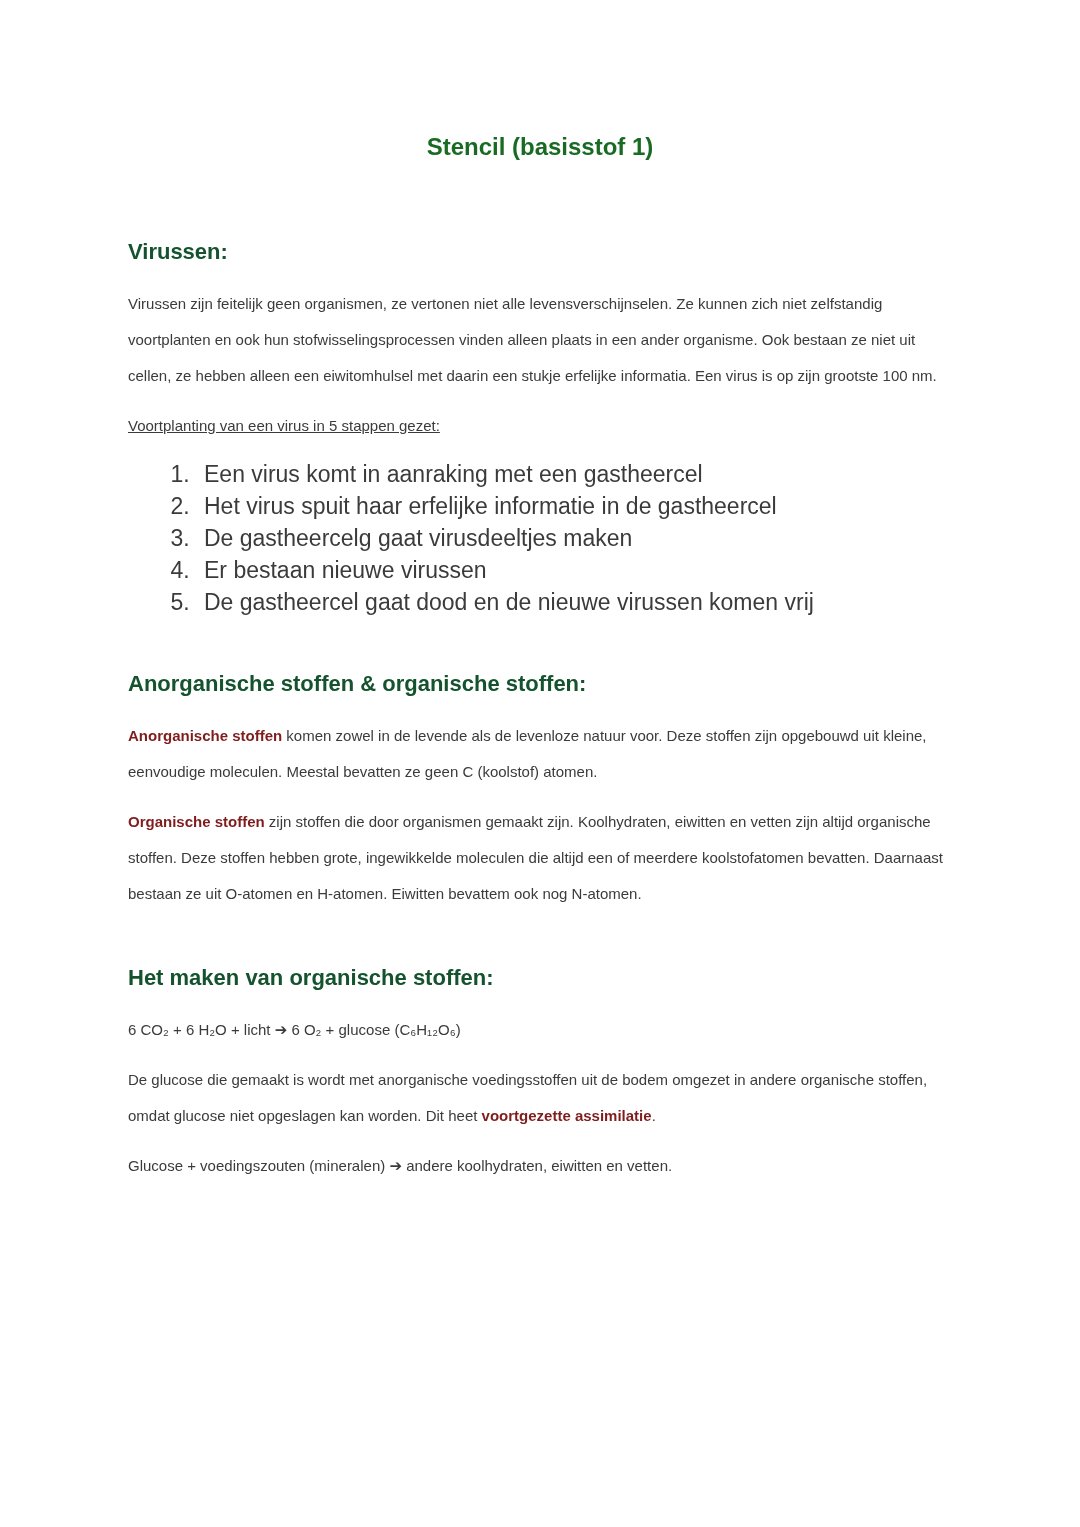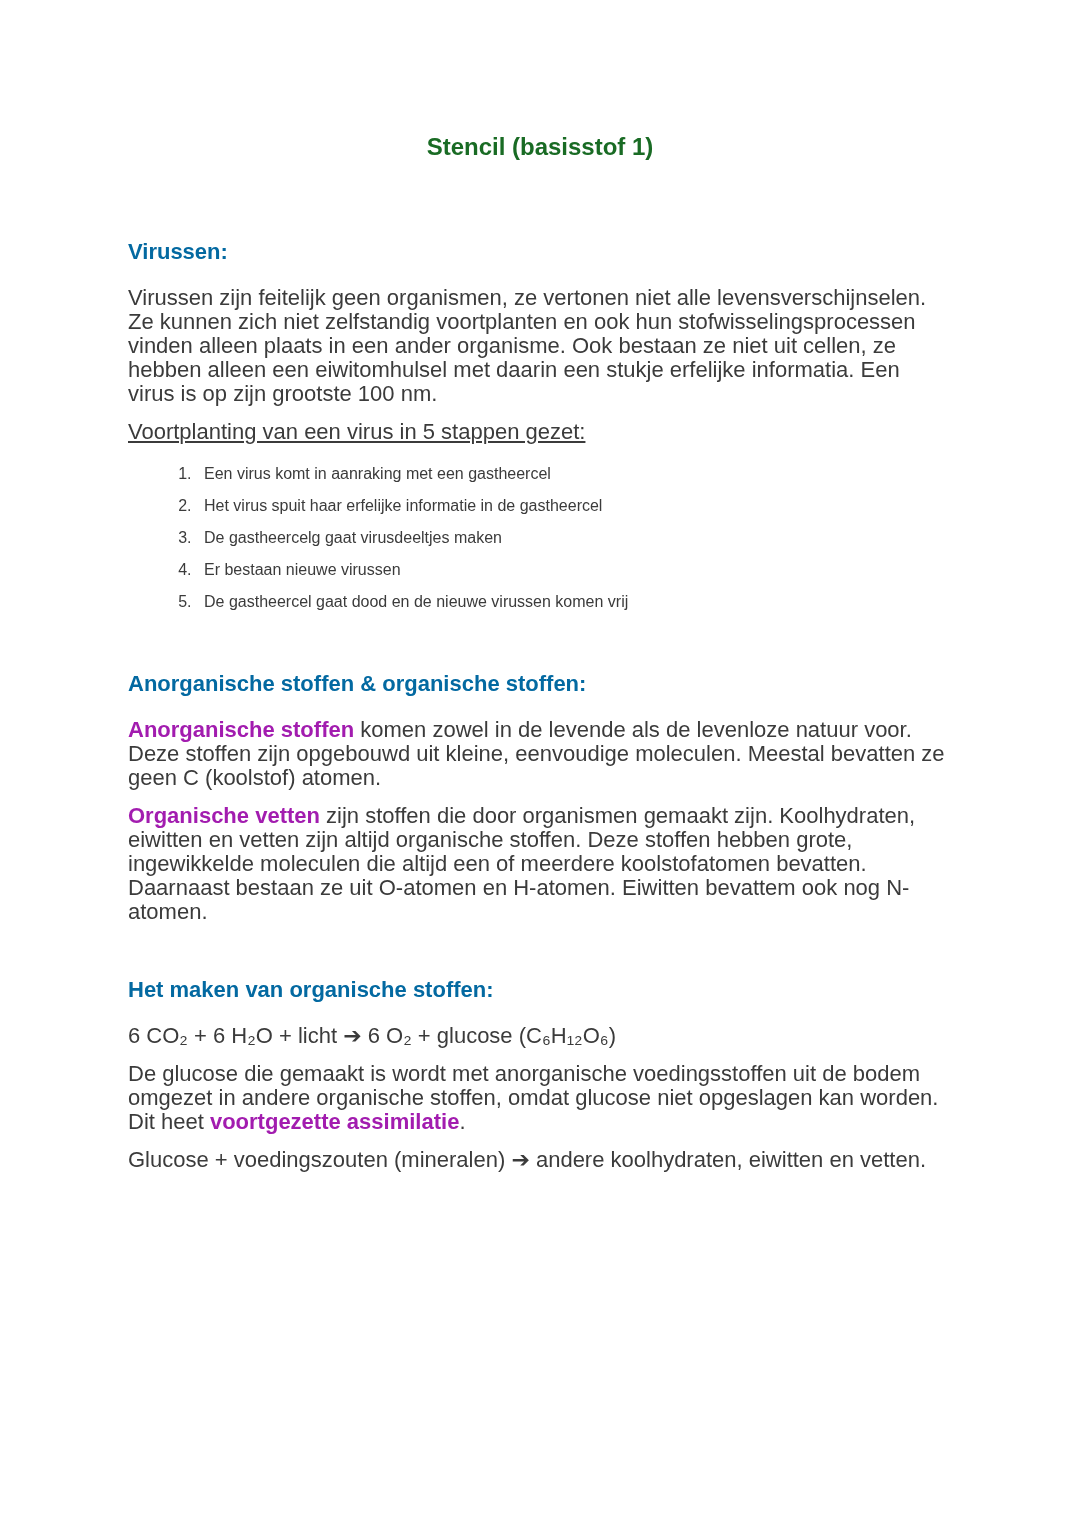--- a/index.html
+++ b/index.html
@@ -23,44 +23,44 @@
     text-align: center;
     font-size: 24px;
     line-height: 30px;
     font-weight: 700;
     color: #196b24;
   }
   h2.section-heading {
     font-size: 22px;
     line-height: 28px;
     font-weight: 700;
-    color: #0369a1;
+    color: #14532d;
     margin: 52px 0 20px 0;
   }
   h2.section-heading.first {
     margin-top: 76px;
   }
   p {
-    font-size: 22px;
-    line-height: 24px;
+    font-size: 15px;
+    line-height: 36px;
     margin: 0 0 14px 0;
   }
   p.underlined-lead {
     text-decoration: underline;
   }
   .term {
     font-weight: 700;
-    color: #a21caf;
+    color: #7f1d1d;
   }
   ol.steps {
     margin: 0 0 14px 0;
     padding-left: 68px;
   }
   ol.steps li {
-    font-size: 16px;
+    font-size: 23px;
     line-height: 32px;
     padding-left: 8px;
   }
 </style>
 </head>
 <body>
 
 <div class="page">
 
   <h1 class="doc-title">Stencil (basisstof 1)</h1>
@@ -74,21 +74,21 @@
       <li>Het virus spuit haar erfelijke informatie in de gastheercel</li>
       <li>De gastheercelg gaat virusdeeltjes maken</li>
       <li>Er bestaan nieuwe virussen</li>
       <li>De gastheercel gaat dood en de nieuwe virussen komen vrij</li>
     </ol>
   </section>
 
   <section>
     <h2 class="section-heading">Anorganische stoffen &amp; organische stoffen:</h2>
     <p><span class="term">Anorganische stoffen</span><span> komen zowel in de levende als de levenloze natuur voor. Deze stoffen zijn opgebouwd uit kleine, eenvoudige moleculen. Meestal bevatten ze geen C (koolstof) atomen.</span></p>
-    <p><span class="term">Organische vetten</span><span> zijn stoffen die door organismen gemaakt zijn. Koolhydraten, eiwitten en vetten zijn altijd organische stoffen. Deze stoffen hebben grote, ingewikkelde moleculen die altijd een of meerdere koolstofatomen bevatten. Daarnaast bestaan ze uit O-atomen en H-atomen. Eiwitten bevattem ook nog N-atomen.</span></p>
+    <p><span class="term">Organische stoffen</span><span> zijn stoffen die door organismen gemaakt zijn. Koolhydraten, eiwitten en vetten zijn altijd organische stoffen. Deze stoffen hebben grote, ingewikkelde moleculen die altijd een of meerdere koolstofatomen bevatten. Daarnaast bestaan ze uit O-atomen en H-atomen. Eiwitten bevattem ook nog N-atomen.</span></p>
   </section>
 
   <section>
     <h2 class="section-heading">Het maken van organische stoffen:</h2>
     <p>6 CO₂ + 6 H₂O + licht ➔ 6 O₂ + glucose (C₆H₁₂O₆)</p>
     <p><span>De glucose die gemaakt is wordt met anorganische voedingsstoffen uit de bodem omgezet in andere organische stoffen, omdat glucose niet opgeslagen kan worden. Dit heet </span><span class="term">voortgezette assimilatie</span><span>.</span></p>
     <p>Glucose + voedingszouten (mineralen) ➔ andere koolhydraten, eiwitten en vetten.</p>
   </section>
 
 </div>

